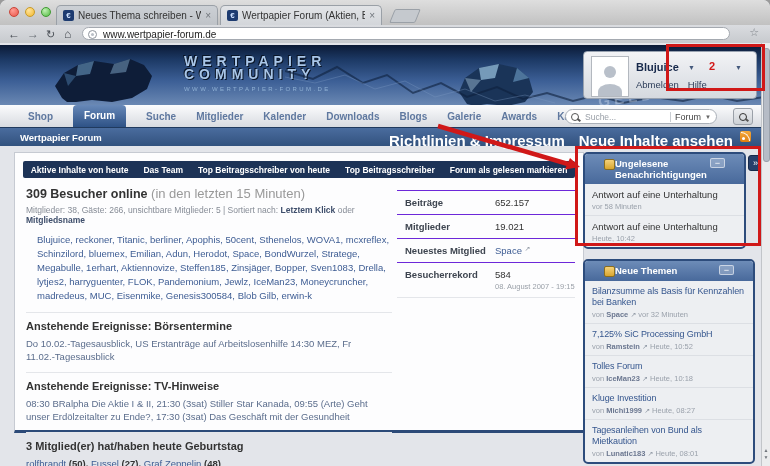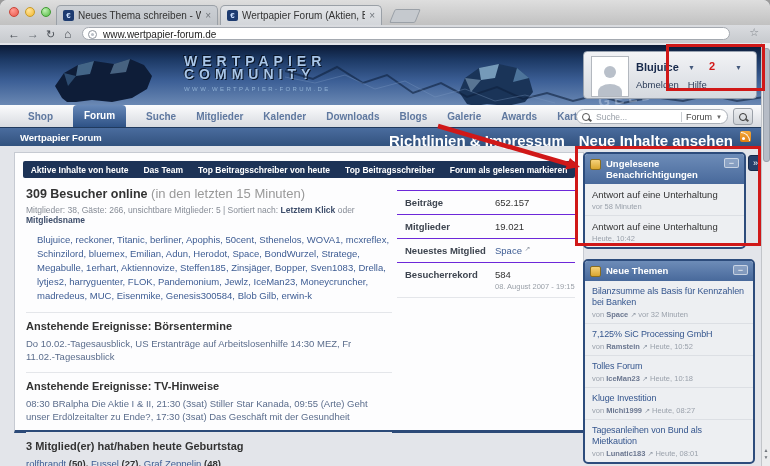--- a/index.html
+++ b/index.html
@@ -42,21 +42,21 @@
   .sil::after{content:"";position:absolute;left:50%;bottom:-4px;width:24px;height:16px;margin-left:-12px;border-radius:50% 50% 0 0;background:#b9c0ca;}
   .u-name{position:absolute;left:52px;top:9px;font-size:11px;font-weight:bold;color:#17294b;}
   .u-links{position:absolute;left:52px;top:27px;font-size:9.5px;color:#2c3c58;display:flex;gap:9px;}
   .caret{position:absolute;font-size:7px;color:#44597c;}
   .c1{left:104px;top:12px}.c2{left:151px;top:12px}
   .n-count{position:absolute;left:125px;top:8px;font-size:11px;font-weight:bold;color:#d21616;}
 
   .main-nav{position:absolute;top:62px;left:0;right:9px;height:22px;background:linear-gradient(#fbfcfd,#d8dbe0);}
   .nav-items{position:absolute;left:28px;top:0;height:22px;display:flex;align-items:center;gap:20px;font-size:10px;font-weight:bold;color:#5f789f;}
   .nav-active{background:linear-gradient(#6788b8,#2e5286);color:#fff;padding:5px 11px 6px;border-radius:4px 4px 0 0;}
-  .search-cluster{position:absolute;right:8px;top:3px;display:flex;align-items:center;gap:5px;}
+  .search-cluster{position:absolute;right:8px;top:3px;display:flex;align-items:center;gap:16px;}
   .search-field{width:152px;height:15px;background:#fff;border:1px solid #aab0b8;border-radius:8px;display:flex;align-items:center;padding:0 5px;gap:4px;box-sizing:border-box;}
   .mag{width:6px;height:6px;border:1.5px solid #555;border-radius:50%;position:relative;flex:0 0 auto;}
   .mag::after{content:"";position:absolute;left:5px;top:5px;width:4px;height:1.5px;background:#555;transform:rotate(40deg);}
   .s-input{border:none;outline:none;flex:1;font-size:8.5px;color:#333;min-width:10px;background:transparent;font-family:"Liberation Sans",sans-serif;}
   .s-input::placeholder{color:#9aa0a8;}
   .s-div{width:1px;height:10px;background:#c9cdd2;}
   .s-scope{font-size:9px;color:#444;}
   .s-caret{font-size:6px;color:#666;}
   .search-btn{width:20px;height:17px;background:linear-gradient(#eceef1,#cdd1d6);border:1px solid #9aa0a8;border-radius:3px;display:flex;align-items:center;justify-content:center;box-sizing:border-box;}
   .search-btn .mag{border-color:#333;}
@@ -89,21 +89,21 @@
   .stat-value{color:#333;}
   .stat-value.link{color:#3d5c93;}
   .stat-sub{font-size:7.5px;color:#9aa0a8;margin-top:2px;}
   .ext{font-size:7px;color:#8d96a2;}
 
   
   .sidebar{position:absolute;left:583px;top:103px;width:172px;}
   .panel{border:2px solid #2d4c7c;border-radius:5px;background:#edeff2;overflow:hidden;box-sizing:border-box;}
   .panel.p1{width:163px;margin:6px 0 10px;}
   .panel.p2{margin-bottom:8px;}
-  .p-head{background:linear-gradient(#6d8cb8,#48699b);padding:4px 5px;display:flex;align-items:flex-start;gap:5px;}
+  .p-head{background:linear-gradient(#6d8cb8,#48699b);padding:4px 19px;display:flex;align-items:flex-start;}
   .p-title{font-size:9.5px;font-weight:bold;color:#fff;line-height:11px;flex:1;}
   .p-ico{width:9px;height:9px;background:linear-gradient(#f5d27a,#d9a62f);border:1px solid #8a6d1f;border-radius:2px;flex:0 0 auto;margin-top:1px;}
   .p-min{width:15px;height:10px;background:rgba(255,255,255,.25);border:1px solid rgba(255,255,255,.55);border-radius:2px;color:#fff;font-size:9px;line-height:8px;text-align:center;flex:0 0 auto;box-sizing:border-box;}
   .p-item{padding:5px 7px 4px;border-bottom:1px solid #dcdfe4;}
   .p-item:last-child{border-bottom:none;}
   .pi-title{font-size:9.5px;color:#333;}
   .pi-link{font-size:9px;color:#35568e;line-height:11px;letter-spacing:-0.1px;}
   .pi-meta{font-size:7.5px;color:#9aa1ab;margin-top:2px;}
   .pi-meta b{color:#6b7790;}
   .collapse-btn{position:absolute;left:165px;top:9px;width:15px;height:16px;background:#27406b;border:1px solid #16294a;border-radius:3px;color:#fff;font-size:9px;text-align:center;line-height:14px;box-sizing:border-box;}

